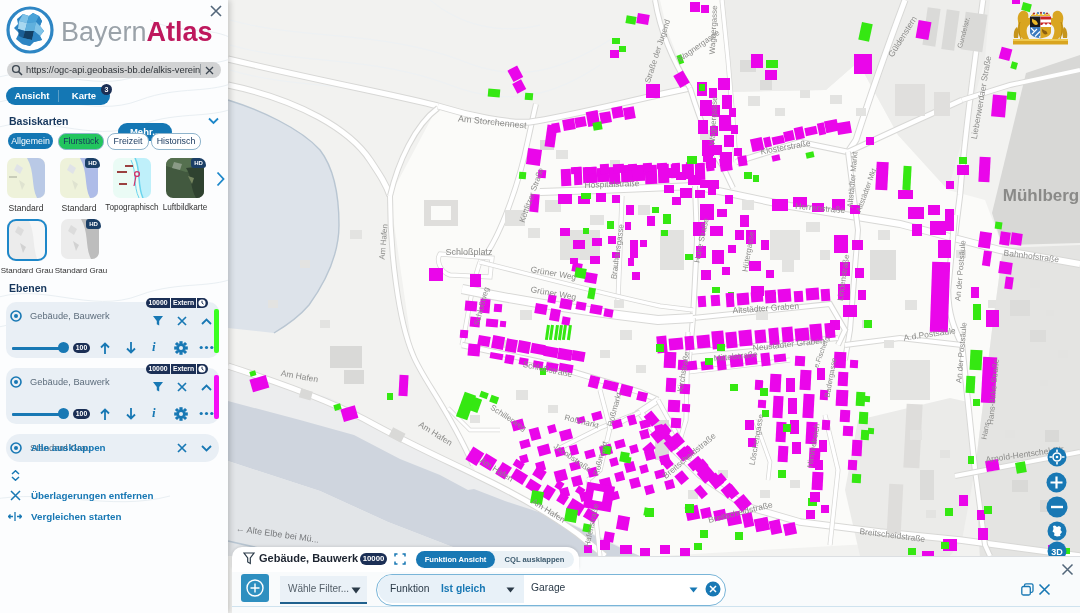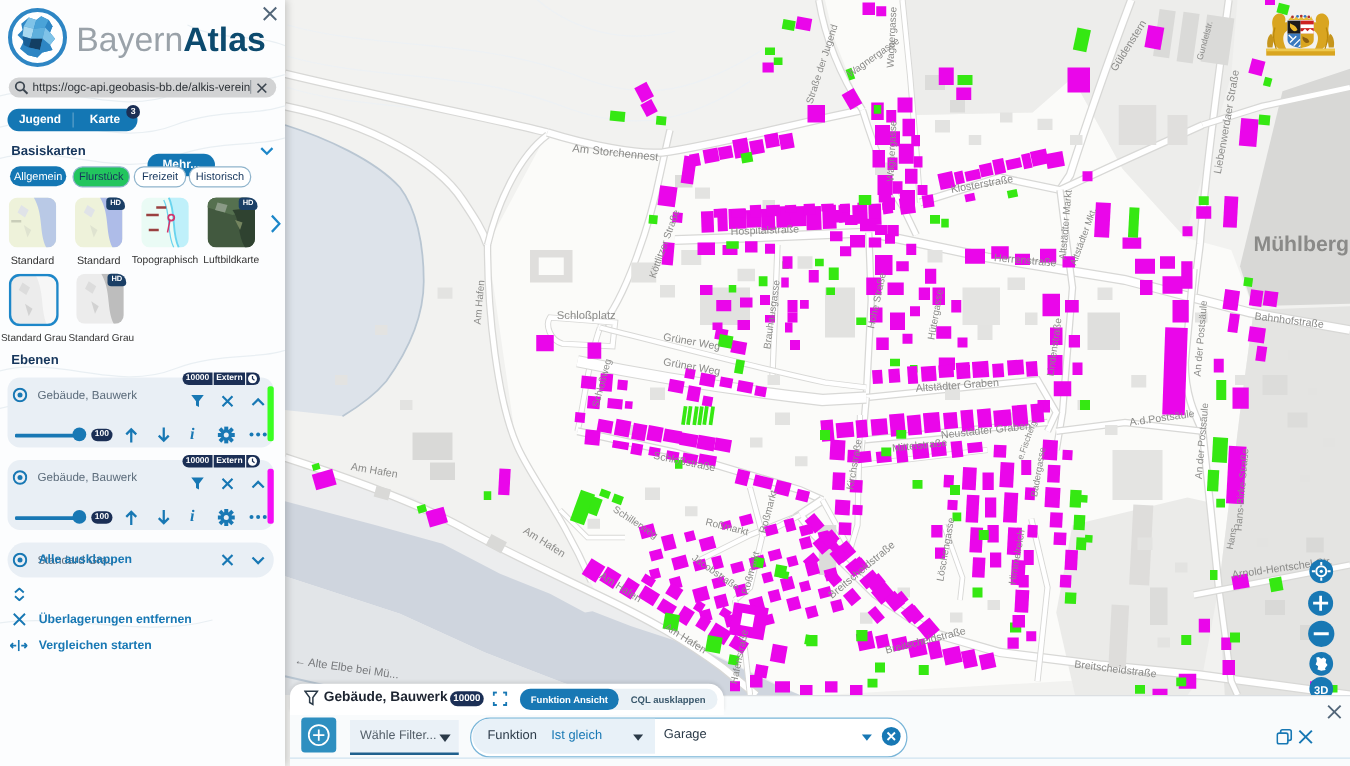--- a/index.html
+++ b/index.html
@@ -839,37 +839,37 @@
 <path d="M33,10 L36,15 L34,20 L30,16 Z" fill="#2e86c4"></path>
 <path d="M13,15 L21,17 L19,25 L12,23 Z" fill="#a8d8f0"></path>
 <path d="M21,17 L30,16 L28,25 L19,25 Z" fill="#5fb0dd"></path>
 <path d="M30,16 L34,20 L38,25 L34,30 L28,25 Z" fill="#7fc3e8"></path>
 <path d="M12,23 L19,25 L17,32 L13,30 Z" fill="#1a5f96"></path>
 <path d="M19,25 L28,25 L26,34 L17,32 Z" fill="#133f63"></path>
 <path d="M28,25 L34,30 L36,34 L28,36 L26,34 Z" fill="#2e86c4"></path>
 <path d="M17,32 L26,34 L24,40 L16,38 Z" fill="#2e86c4"></path>
 </svg>
 
-<div class="abs" style="left:61px;top:17px;font-size:27px;letter-spacing:0;"><span style="color:#9aa2a9;">Bayern</span><span style="color:#0c4a6e;font-weight:bold;text-align:center;">Atlas</span></div>
+<div class="abs" style="left:61px;top:17px;font-size:27px;letter-spacing:0;"><span style="color:#9aa2a9;">Bayern</span><span style="color:#be185d;font-weight:bold;text-align:center;">Atlas</span></div>
 
 <div class="abs" style="left:7px;top:62px;width:214px;height:16px;background:#d2d3d4;border-radius:8px;"></div>
 <svg class="abs" style="left:11px;top:64px" width="12" height="12" viewBox="0 0 12 12">
         <circle cx="5" cy="5" r="3.4" fill="none" stroke="#3c4650" stroke-width="1.4"></circle>
         <path d="M7.6,7.6 L11,11" stroke="#3c4650" stroke-width="1.5"></path>
       </svg>
 
 <div class="abs" style="left:26px;top:65px;font-size:9.3px;color:#2e3338;">https://ogc-api.geobasis-bb.de/alkis-verein</div>
 <div class="abs" style="left:200px;top:64px;width:1px;height:11px;background:#9aa0a5;"></div>
 <svg class="abs" style="left:205px;top:66px" width="9" height="9" viewBox="0 0 9 9">
         <path d="M1,1 L8,8 M8,1 L1,8" stroke="#3c4650" stroke-width="1.3"></path>
       </svg>
 
 <div class="abs" style="left:6px;top:87px;width:104px;height:18px;background:#1477b4;border-radius:9px;"></div>
 <div class="abs" style="left:58px;top:90px;width:1px;height:12px;background:#5a9fc8;"></div>
-<div class="abs" style="left:6px;top:87px;width:52px;height:18px;line-height:18px;text-align:center;font-size:9.5px;font-weight:bold;color:#fff;">Jugend</div>
+<div class="abs" style="left:6px;top:87px;width:52px;height:18px;line-height:18px;text-align:center;font-size:9.5px;font-weight:bold;color:#fff;">Ansicht</div>
 <div class="abs" style="left:58px;top:87px;width:52px;height:30px;line-height:18px;text-align:center;font-size:9.5px;font-weight:bold;color:#fff;">Karte</div>
 
 <div class="abs" style="left:101px;top:84px;width:11px;height:11px;border-radius:50%;background:#1b2f55;color:#fff;font-size:7px;font-weight:bold;text-align:center;line-height:11px;">3</div>
 <div class="abs" style="left:118px;top:87px;width:54px;height:18px;background:#1477b4;border-radius:9px;line-height:18px;text-align:center;font-size:9.5px;font-weight:bold;color:#fff;margin-top:36px;">Mehr...</div>
 
 <div class="abs" style="left:9px;top:115px;font-size:10.5px;font-weight:bold;color:#16365c;">Basiskarten</div>
 <svg class="abs" style="left:208px;top:117px" width="11" height="8" viewBox="0 0 11 8">
         <path d="M1,1.5 L5.5,6 L10,1.5" fill="none" stroke="#1d87c9" stroke-width="1.8"></path>
       </svg>
 
@@ -1209,21 +1209,21 @@
 
 <div class="abs" style="left:280px;top:576px;width:87px;height:26px;background:#eaf1f7;border-bottom:2px solid #20618e;"></div>
 <div class="abs" style="left:288px;top:583px;font-size:10px;color:#55606a;">Wähle Filter...</div>
 <svg class="abs" style="left:351px;top:587px" width="10" height="7" viewBox="0 0 10 7">
       <path d="M0.5,0.5 L9.5,0.5 L5,6.5 Z" fill="#2b3a48"></path>
     </svg>
 
 <div class="abs" style="left:376px;top:574px;width:348px;height:30px;border:1.4px solid #79b5d8;border-radius:16px;background:#ffffff;"></div>
 <div class="abs" style="left:378px;top:575px;width:146px;height:28px;background:#e8f1f8;border-radius:14px 0 0 14px;"></div>
 <div class="abs" style="left:390px;top:583px;font-size:10.3px;color:#2b3a48;">Funktion</div>
-<div class="abs" style="left:441px;top:583px;font-size:10.3px;font-weight:normal;color:#1878b4;">Ist gleich</div>
+<div class="abs" style="left:441px;top:583px;font-size:10.3px;font-weight:bold;color:#1878b4;">Ist gleich</div>
 <svg class="abs" style="left:506px;top:587px" width="9" height="6" viewBox="0 0 9 6">
       <path d="M0.5,0.5 L8.5,0.5 L4.5,5.5 Z" fill="#2b3a48"></path>
     </svg>
 
 <div class="abs" style="left:531px;top:582px;font-size:10.3px;color:#2b3a48;">Garage</div>
 <svg class="abs" style="left:689px;top:587px" width="9" height="6" viewBox="0 0 9 6">
       <path d="M0.5,0.5 L8.5,0.5 L4.5,5.5 Z" fill="#1878b4"></path>
     </svg>
 
 <svg class="abs" style="left:705px;top:581px" width="16" height="16" viewBox="0 0 16 16">

